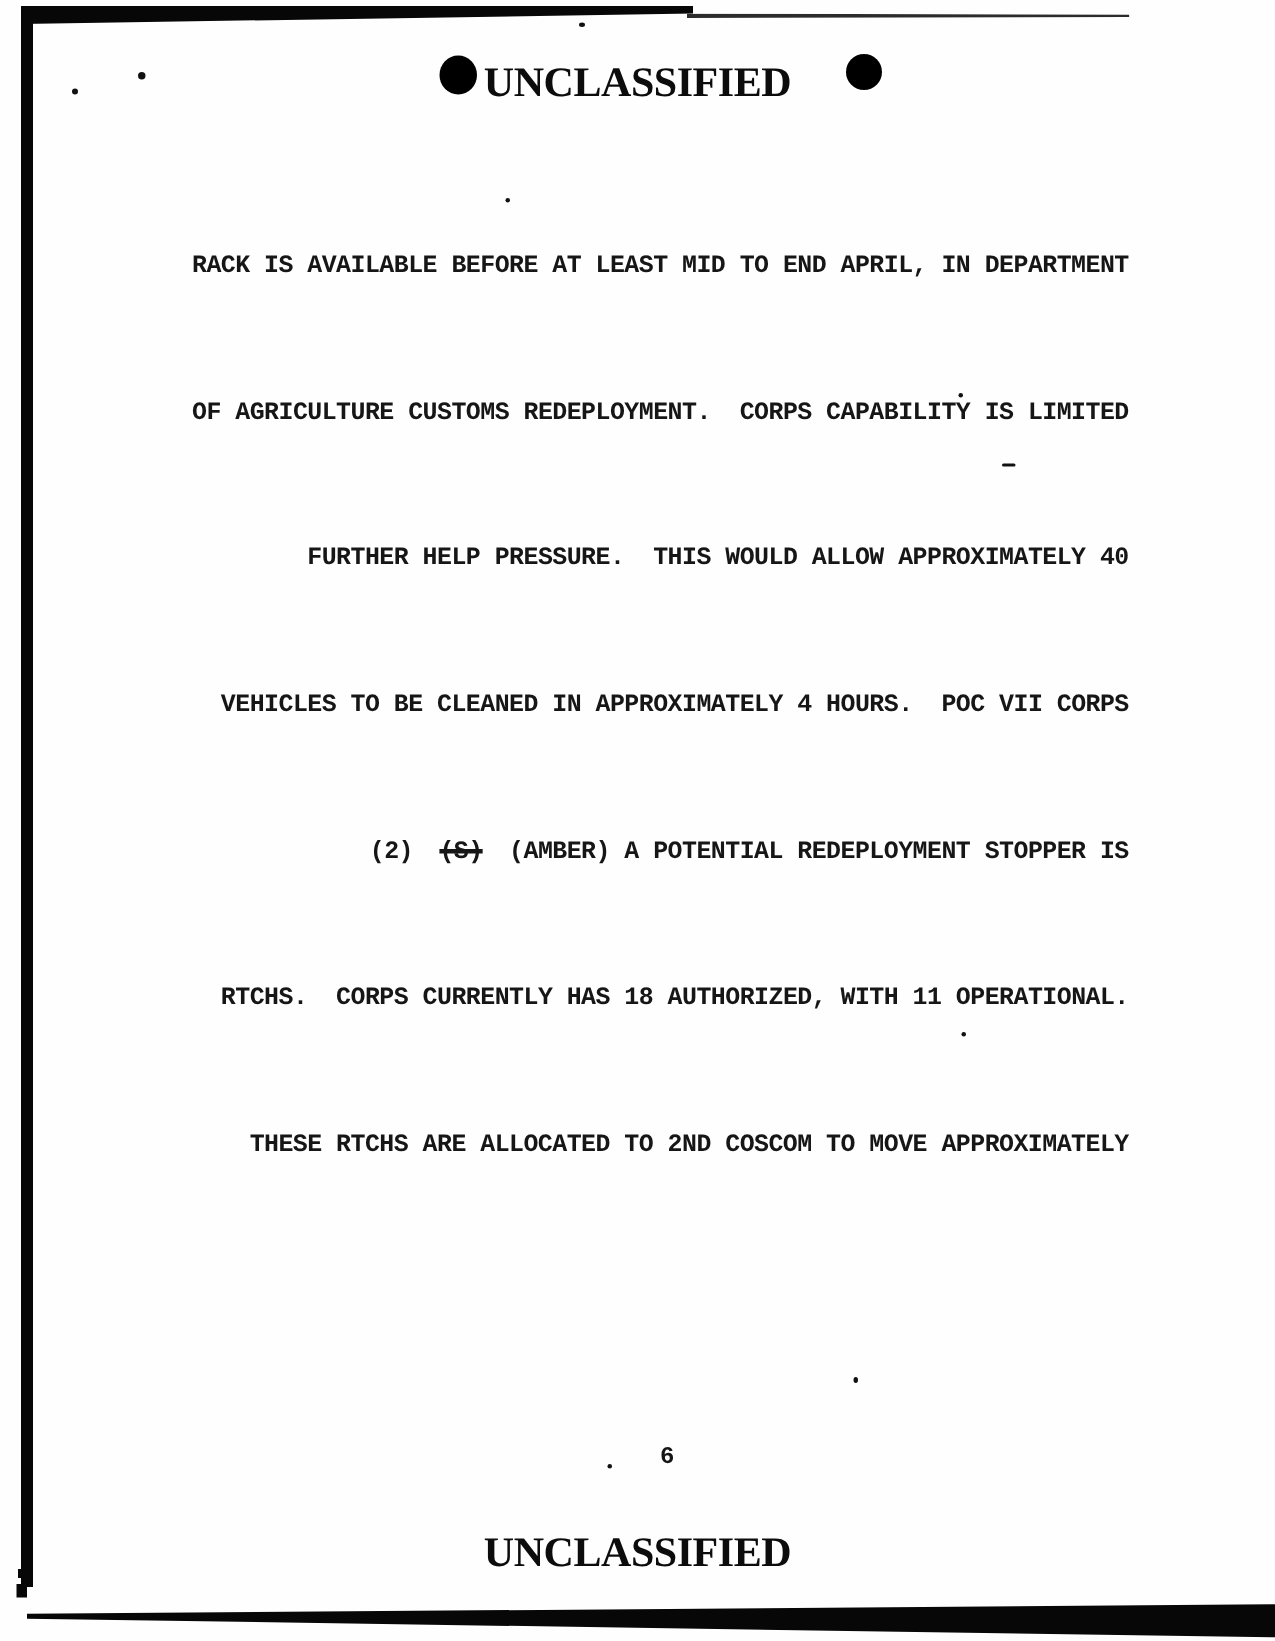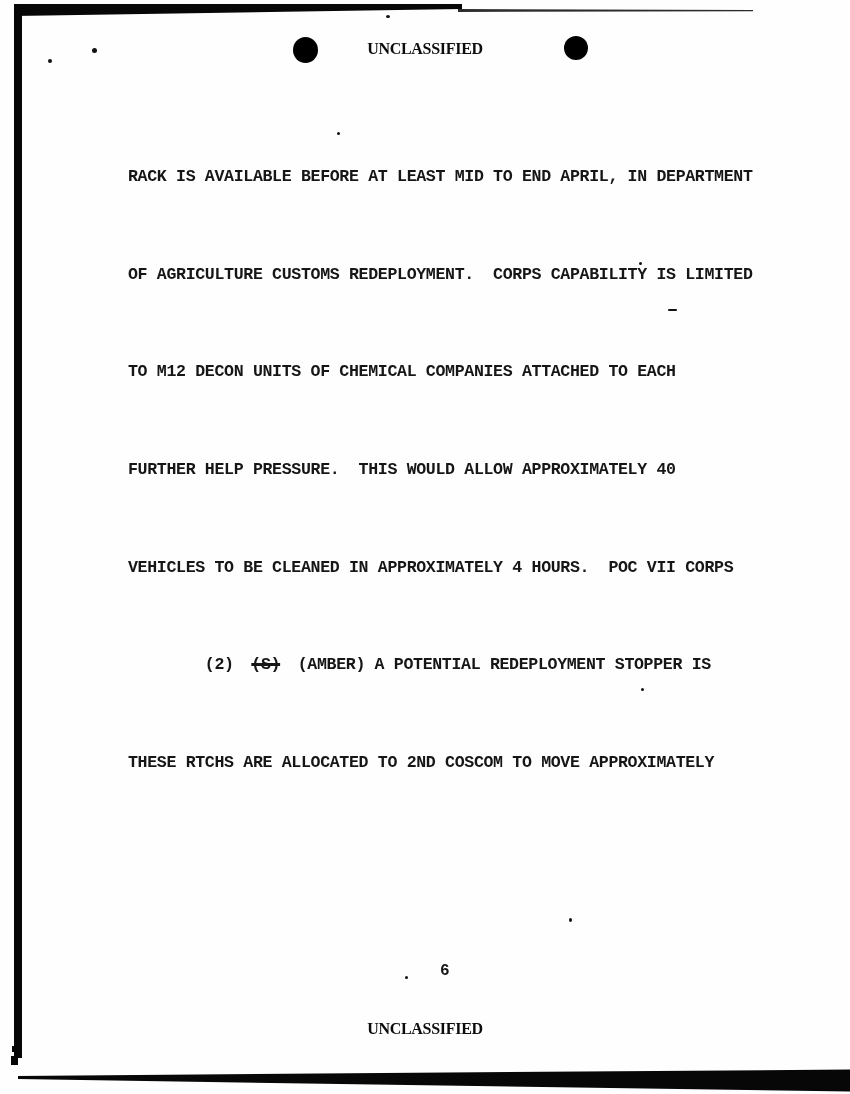--- a/index.html
+++ b/index.html
@@ -20,31 +20,31 @@
   
   .stamp-dot{position:absolute;background:#000;border-radius:50%;}
   .dot-left{left:293px;top:37px;width:25px;height:26px;}
   .dot-right{left:564px;top:36px;width:24px;height:24px;}
   
   .speck{position:absolute;background:#111;border-radius:50%;}
   
   .banner{
     position:absolute;left:0;width:100%;text-align:center;
     font-family:"Liberation Serif","DejaVu Serif",serif;
-    font-weight:700;font-size:16px;letter-spacing:-0.3px;color:#0c0c0c;
+    font-weight:700;font-size:28px;letter-spacing:-0.3px;color:#0c0c0c;
   }
   .banner-top{top:40px;}
   .banner-bottom{top:1020px;}
   
   .body-text{
     position:absolute;left:128px;top:96px;
     font-size:16.6px;line-height:32.55px;font-weight:700;
     letter-spacing:-0.35px;white-space:pre;color:#161616;
   }
-  .line{height:32.55px;}
+  .line{height:32.55px;text-align:right;}
   .strike{
     text-decoration:line-through;
     text-decoration-thickness:2.5px;
     padding:0 8px;
   }
   
   .page-number{
     position:absolute;left:440px;top:962px;
     font-size:16px;font-weight:700;color:#151515;
   }
@@ -71,24 +71,24 @@
   <div class="speck" style="left:569px;top:918px;width:3px;height:4px;"></div>
   <div class="speck" style="left:405px;top:976px;width:3px;height:3px;"></div>
 
   <div class="stamp-dot dot-left"></div>
   <div class="banner banner-top">UNCLASSIFIED</div>
   <div class="stamp-dot dot-right"></div>
 
   <div class="body-text">
     <div class="line">RACK IS AVAILABLE BEFORE AT LEAST MID TO END APRIL, IN DEPARTMENT</div>
     <div class="line">OF AGRICULTURE CUSTOMS REDEPLOYMENT.  CORPS CAPABILITY IS LIMITED</div>
-    <div class="line">TO M12 DECON UNITS OF CHEMICAL COMPANIES ATTACHED TO EACH</div>
     <div class="line">FURTHER HELP PRESSURE.  THIS WOULD ALLOW APPROXIMATELY 40</div>
     <div class="line">VEHICLES TO BE CLEANED IN APPROXIMATELY 4 HOURS.  POC VII CORPS</div>
     <div class="line"><span>        (2) </span><span class="strike">(S)</span><span> (AMBER) A POTENTIAL REDEPLOYMENT STOPPER IS</span></div>
+    <div class="line">RTCHS.  CORPS CURRENTLY HAS 18 AUTHORIZED, WITH 11 OPERATIONAL.</div>
     <div class="line">THESE RTCHS ARE ALLOCATED TO 2ND COSCOM TO MOVE APPROXIMATELY</div>
     
     
     
     
     
     
     
     
     

